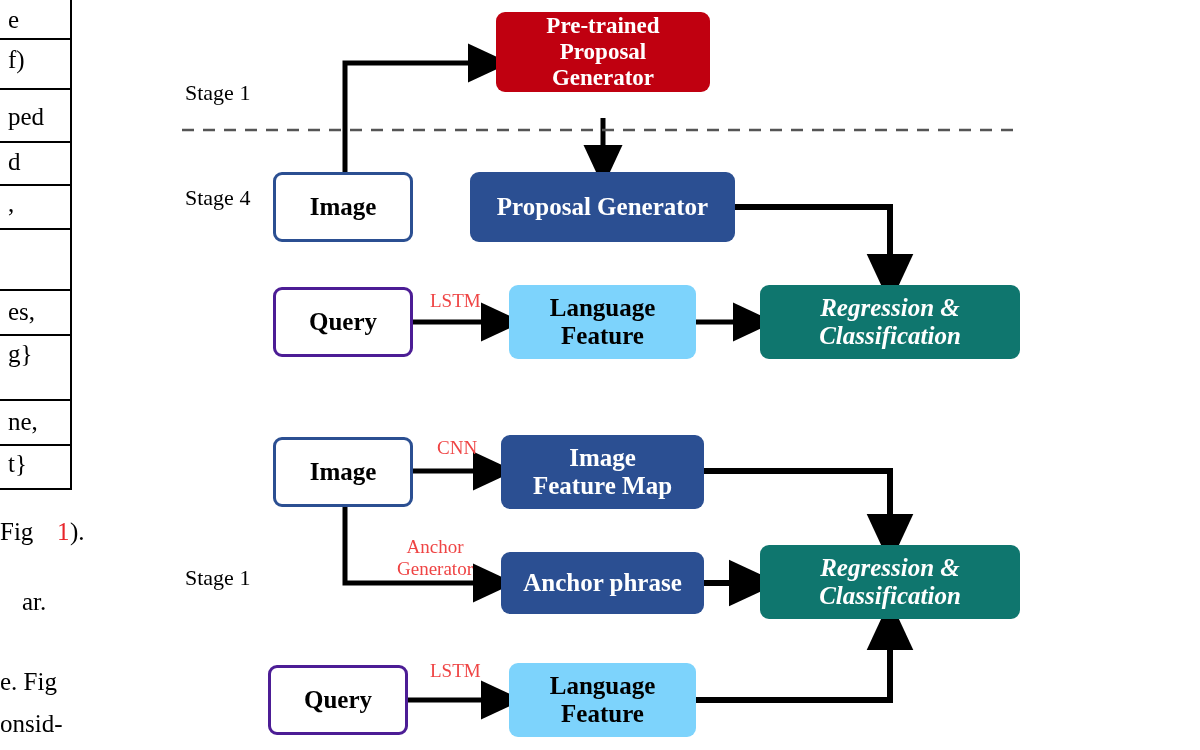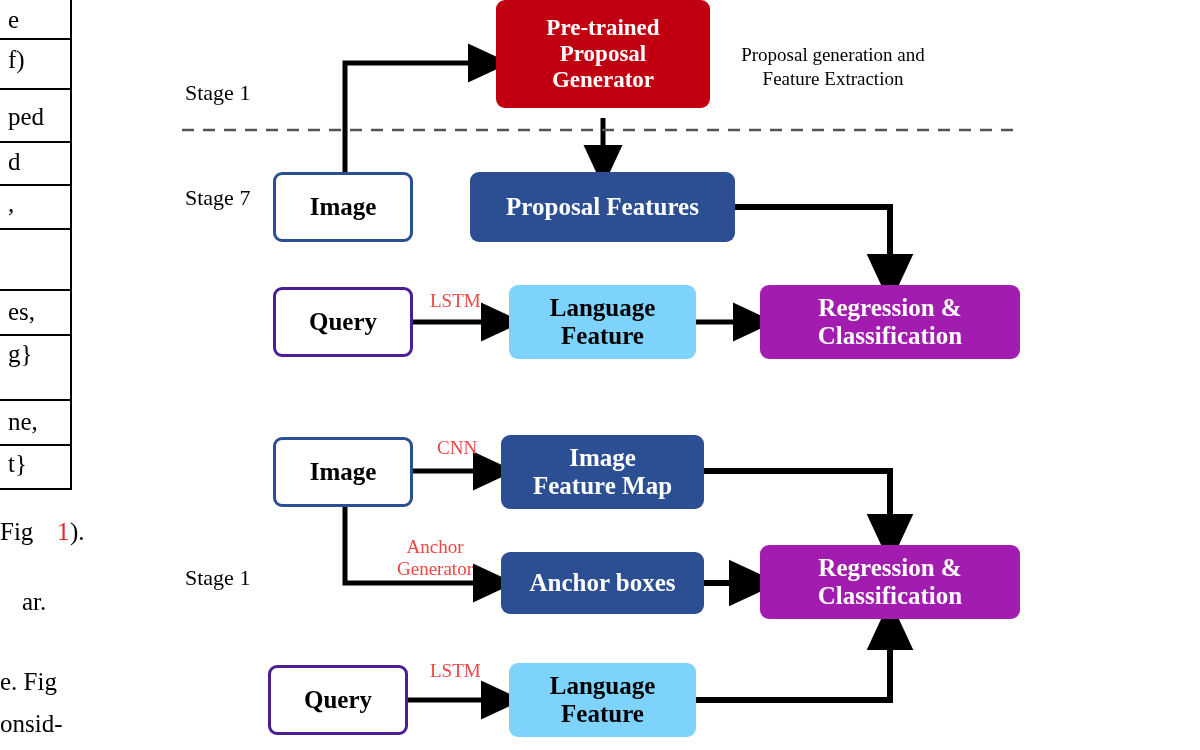--- a/index.html
+++ b/index.html
@@ -76,23 +76,24 @@
     background: #2b4f92;
     color: #ffffff;
     font-size: 25px;
   }
   .node.yellow-fill {
     background: #7dd3fc;
     color: #000000;
     font-size: 25px;
   }
   .node.green-fill {
-    background: #a21caf;
+    background: #0f766e;
     color: #ffffff;
     font-size: 25px;
+    font-style: italic;
   }
 
   .edge-label {
     position: absolute;
     font-family: "Liberation Serif", serif;
     font-size: 19px;
     color: #ef4444;
     text-align: center;
     line-height: 1.15;
     white-space: pre-line;
@@ -190,50 +191,48 @@
     <path d="M704,471 L890,471 L890,539" stroke="#000" stroke-width="6" fill="none" marker-end="url(#ah)"></path>
 
     <path d="M704,583 L754,583" stroke="#000" stroke-width="6" fill="none" marker-end="url(#ah)"></path>
 
     <path d="M408,700 L502,700" stroke="#000" stroke-width="5" fill="none" marker-end="url(#ah)"></path>
 
     <path d="M696,700 L890,700 L890,625" stroke="#000" stroke-width="6" fill="none" marker-end="url(#ah)"></path>
   </svg>
 
   <div id="nodes">
-      <div class="node red-fill" style="left: 496px; top: 0; width: 214px; height: 108px; white-space: pre-line;">Pre-trained
+      <div class="node red-fill" style="left: 496px; top: 12px; width: 214px; height: 80px; white-space: pre-line;">Pre-trained
 Proposal
 Generator</div>
       <div class="node blue-outline" style="left: 273px; top: 172px; width: 140px; height: 70px; white-space: pre-line;">Image</div>
-      <div class="node blue-fill" style="left: 470px; top: 172px; width: 265px; height: 70px; white-space: pre-line;">Proposal Features</div>
+      <div class="node blue-fill" style="left: 470px; top: 172px; width: 265px; height: 70px; white-space: pre-line;">Proposal Generator</div>
       <div class="node yellow-outline" style="left: 273px; top: 287px; width: 140px; height: 70px; white-space: pre-line;">Query</div>
       <div class="node yellow-fill" style="left: 509px; top: 285px; width: 187px; height: 74px; white-space: pre-line;">Language
 Feature</div>
       <div class="node green-fill" style="left: 760px; top: 285px; width: 260px; height: 74px; white-space: pre-line;">Regression &amp;
 Classification</div>
       <div class="node blue-outline" style="left: 273px; top: 437px; width: 140px; height: 70px; white-space: pre-line;">Image</div>
       <div class="node blue-fill" style="left: 501px; top: 435px; width: 203px; height: 74px; white-space: pre-line;">Image
 Feature Map</div>
-      <div class="node blue-fill" style="left: 501px; top: 552px; width: 203px; height: 62px; white-space: pre-line;">Anchor boxes</div>
+      <div class="node blue-fill" style="left: 501px; top: 552px; width: 203px; height: 62px; white-space: pre-line;">Anchor phrase</div>
       <div class="node green-fill" style="left: 760px; top: 545px; width: 260px; height: 74px; white-space: pre-line;">Regression &amp;
 Classification</div>
       <div class="node yellow-outline" style="left: 268px; top: 665px; width: 140px; height: 70px; white-space: pre-line;">Query</div>
       <div class="node yellow-fill" style="left: 509px; top: 663px; width: 187px; height: 74px; white-space: pre-line;">Language
 Feature</div>
     </div>
   <div id="edge-labels">
       <div class="edge-label" style="left: 430px; top: 290px;">LSTM</div>
       <div class="edge-label" style="left: 437px; top: 437px;">CNN</div>
       <div class="edge-label" style="left: 397px; top: 536px;">Anchor
 Generator</div>
       <div class="edge-label" style="left: 430px; top: 660px;">LSTM</div>
     </div>
   <div id="stage-labels">
       <div class="stage-label" style="left: 185px; top: 80px;">Stage 1</div>
-      <div class="stage-label" style="left: 185px; top: 185px;">Stage 7</div>
+      <div class="stage-label" style="left: 185px; top: 185px;">Stage 4</div>
       <div class="stage-label" style="left: 185px; top: 565px;">Stage 1</div>
     </div>
 
-  <div class="side-note" style="left:718px; top:43px; width:230px;">Proposal generation and
-Feature Extraction</div>
 
 
 </div>
 
 </body></html>

